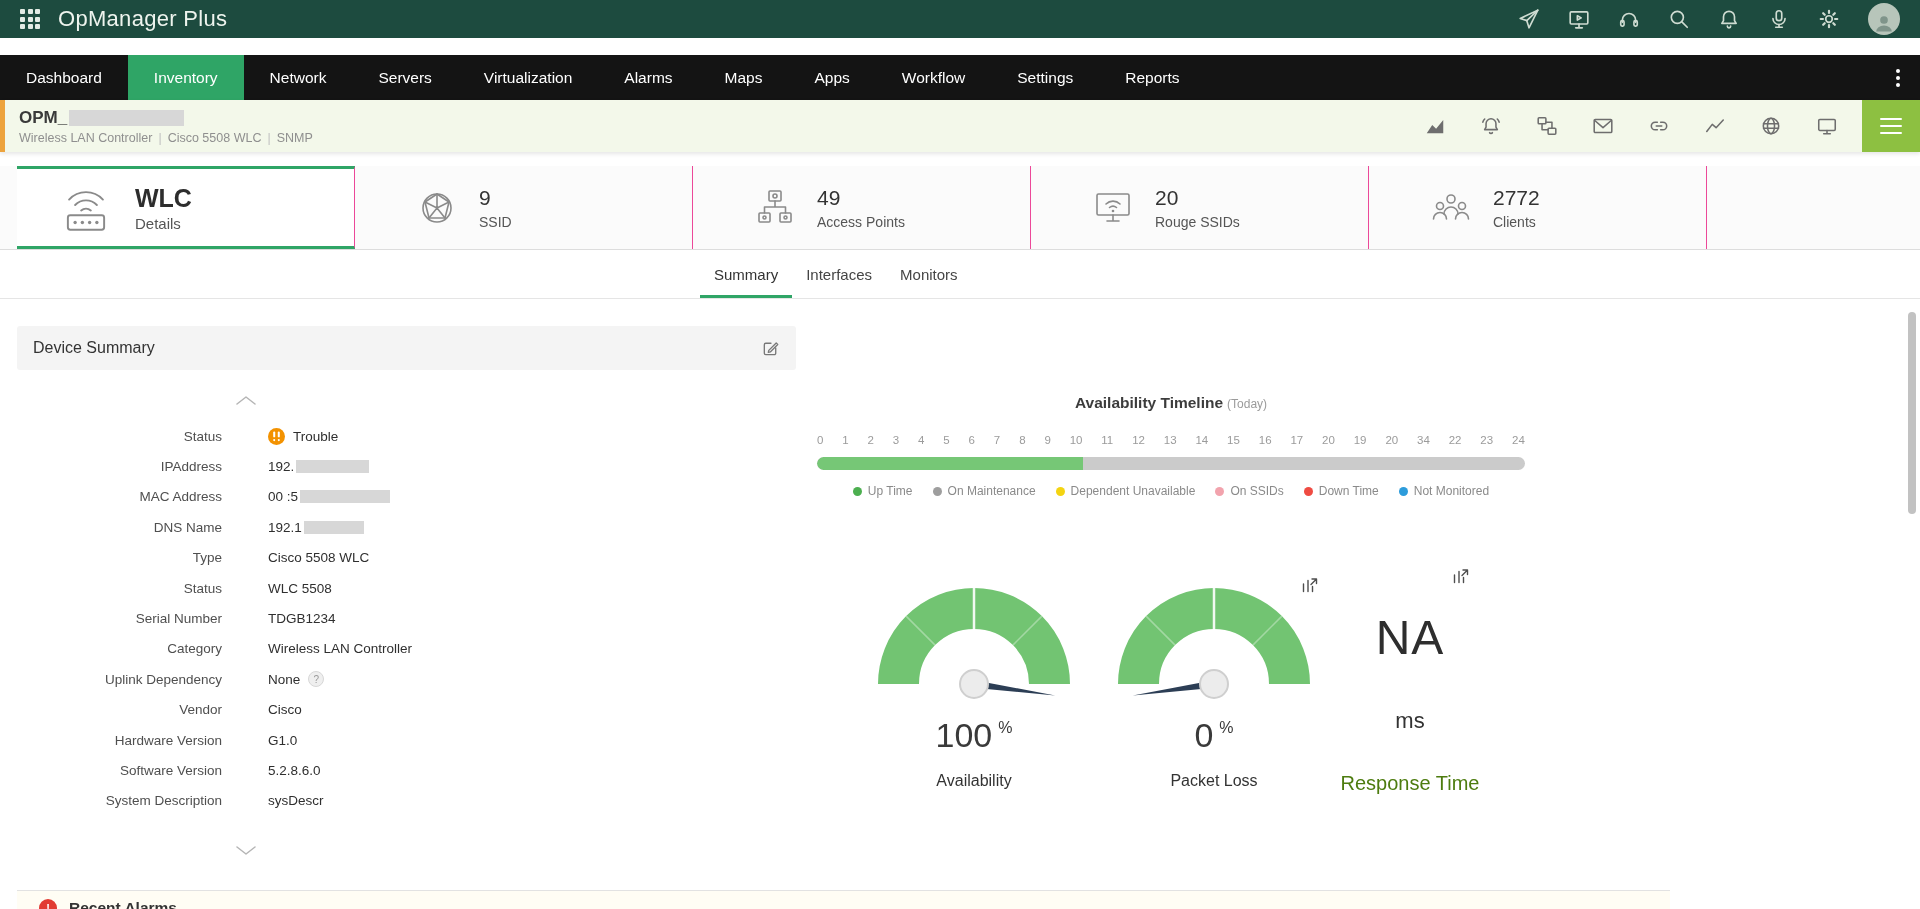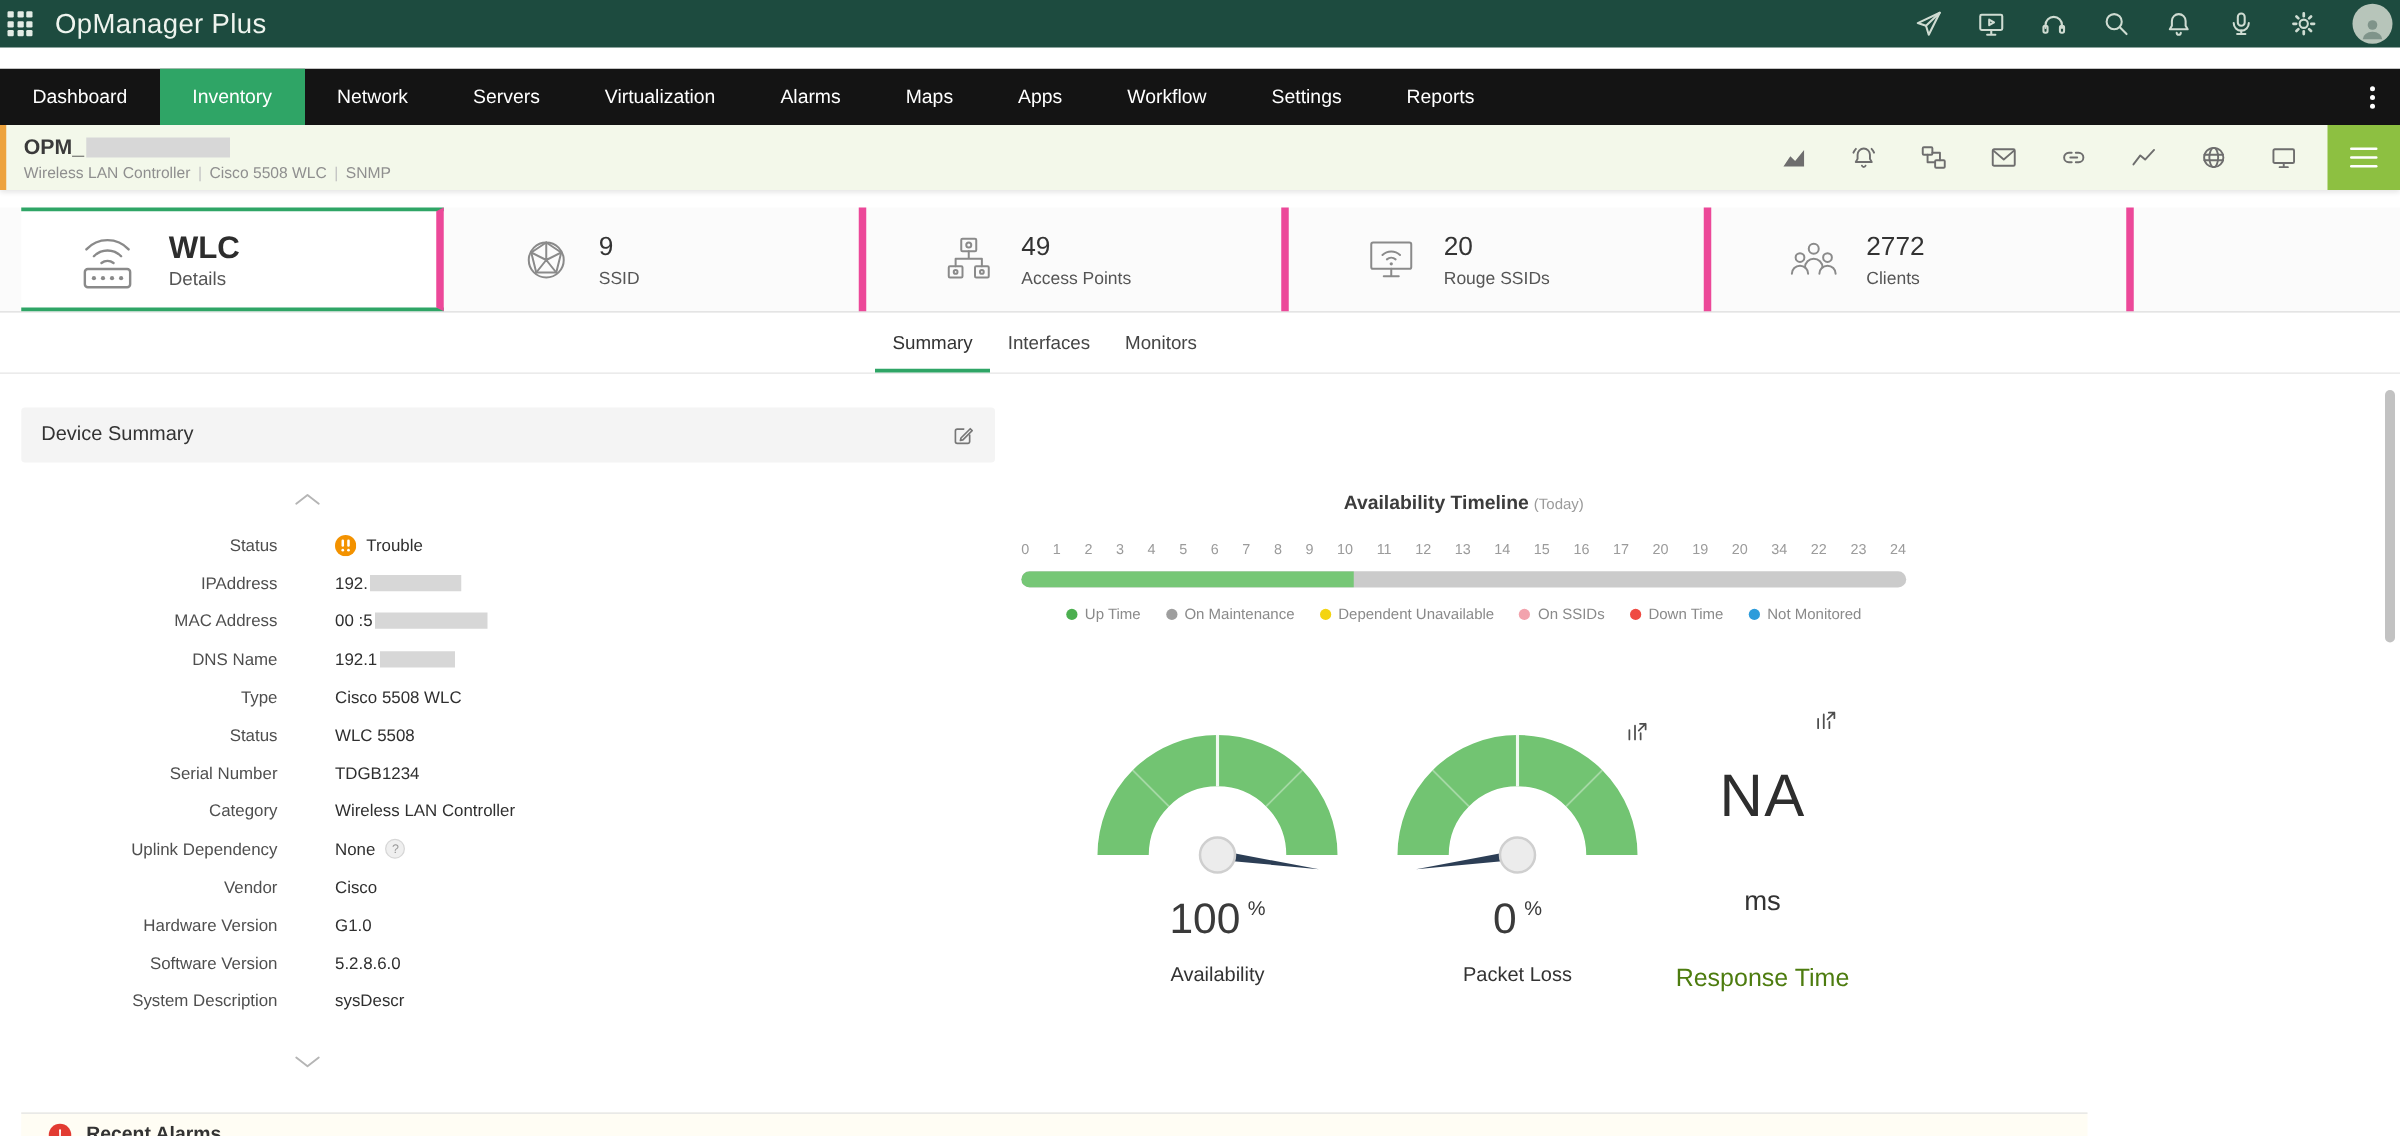--- a/index.html
+++ b/index.html
@@ -1,21 +1,21 @@
 <!DOCTYPE html>
 <html><head>
 <meta charset="utf-8">
 <style>
   html,body{margin:0;padding:0}
   body{width:1920px;height:909px;position:relative;overflow:hidden;background:#fff;
        font-family:"Liberation Sans",sans-serif;color:#333}
 
   
   .topbar{position:absolute;top:0;left:0;right:0;height:38px;background:#1d4b3f;
-          display:flex;align-items:center;padding:0 6px;box-sizing:border-box}
+          display:flex;align-items:center;padding:0 20px;box-sizing:border-box}
   .waffle{display:grid;grid-template-columns:repeat(3,5px);grid-gap:2.5px;cursor:pointer;margin-right:18px}
   .waffle i{width:5px;height:5px;background:#e3ece5;border-radius:1px}
   .app-title{font-size:22px;color:#eef4ee;letter-spacing:.3px}
   .topbar-right{margin-left:auto;display:flex;align-items:center;gap:28px}
   .tbi{width:22px;height:22px;color:#cfdcd2;cursor:pointer}
   .tbi svg{width:100%;height:100%;fill:none;stroke:currentColor;stroke-width:1.5;stroke-linecap:round;stroke-linejoin:round}
   .avatar{width:32px;height:32px;border-radius:50%;background:#b7c5ba;display:flex;align-items:flex-end;justify-content:center;overflow:hidden;cursor:pointer}
   .avatar svg{width:24px;height:24px;fill:#7f948a}
 
   
@@ -39,21 +39,21 @@
   .dhi{width:22px;height:22px;color:#6e6e6e;cursor:pointer}
   .dhi svg{width:100%;height:100%;fill:none;stroke:currentColor;stroke-width:1.4;stroke-linecap:round;stroke-linejoin:round}
   .dh-menu{width:58px;align-self:stretch;background:#8dc041;border:none;display:flex;flex-direction:column;
            align-items:center;justify-content:center;gap:4.5px;cursor:pointer}
   .dh-menu i{width:22px;height:2.5px;background:#fff;border-radius:1px}
 
   
   .cards-row{position:absolute;top:166px;left:0;width:1920px;height:84px;background:#fbfbfb;
              border-bottom:1px solid #ddd;display:flex;box-sizing:border-box}
   .edge-spacer{width:17px}
-  .card{width:338px;box-sizing:border-box;border-right:6px solid #ec4899;display:flex;align-items:center;
+  .card{width:338px;box-sizing:border-box;border-right:1px solid #ec4899;display:flex;align-items:center;
         cursor:pointer;padding-left:60px}
   .card.active{background:#fff;border-top:3px solid #2fa566;border-bottom:3px solid #2fa566;padding-left:40px}
   .card-icon{color:#8a8a8a;margin-right:20px;display:flex}
   .card-icon svg{fill:none;stroke:currentColor;stroke-width:1.6;stroke-linecap:round;stroke-linejoin:round}
   .wlc-icon svg{width:58px;height:58px}
   .stat-icon svg{width:44px;height:44px}
   .card-title{font-size:25px;font-weight:bold;color:#2d2d2d}
   .card-sub{font-size:15px;color:#555;margin-top:2px}
   .stat-value{font-size:21px;color:#333}
   .stat-label{font-size:14px;color:#555;margin-top:4px}

